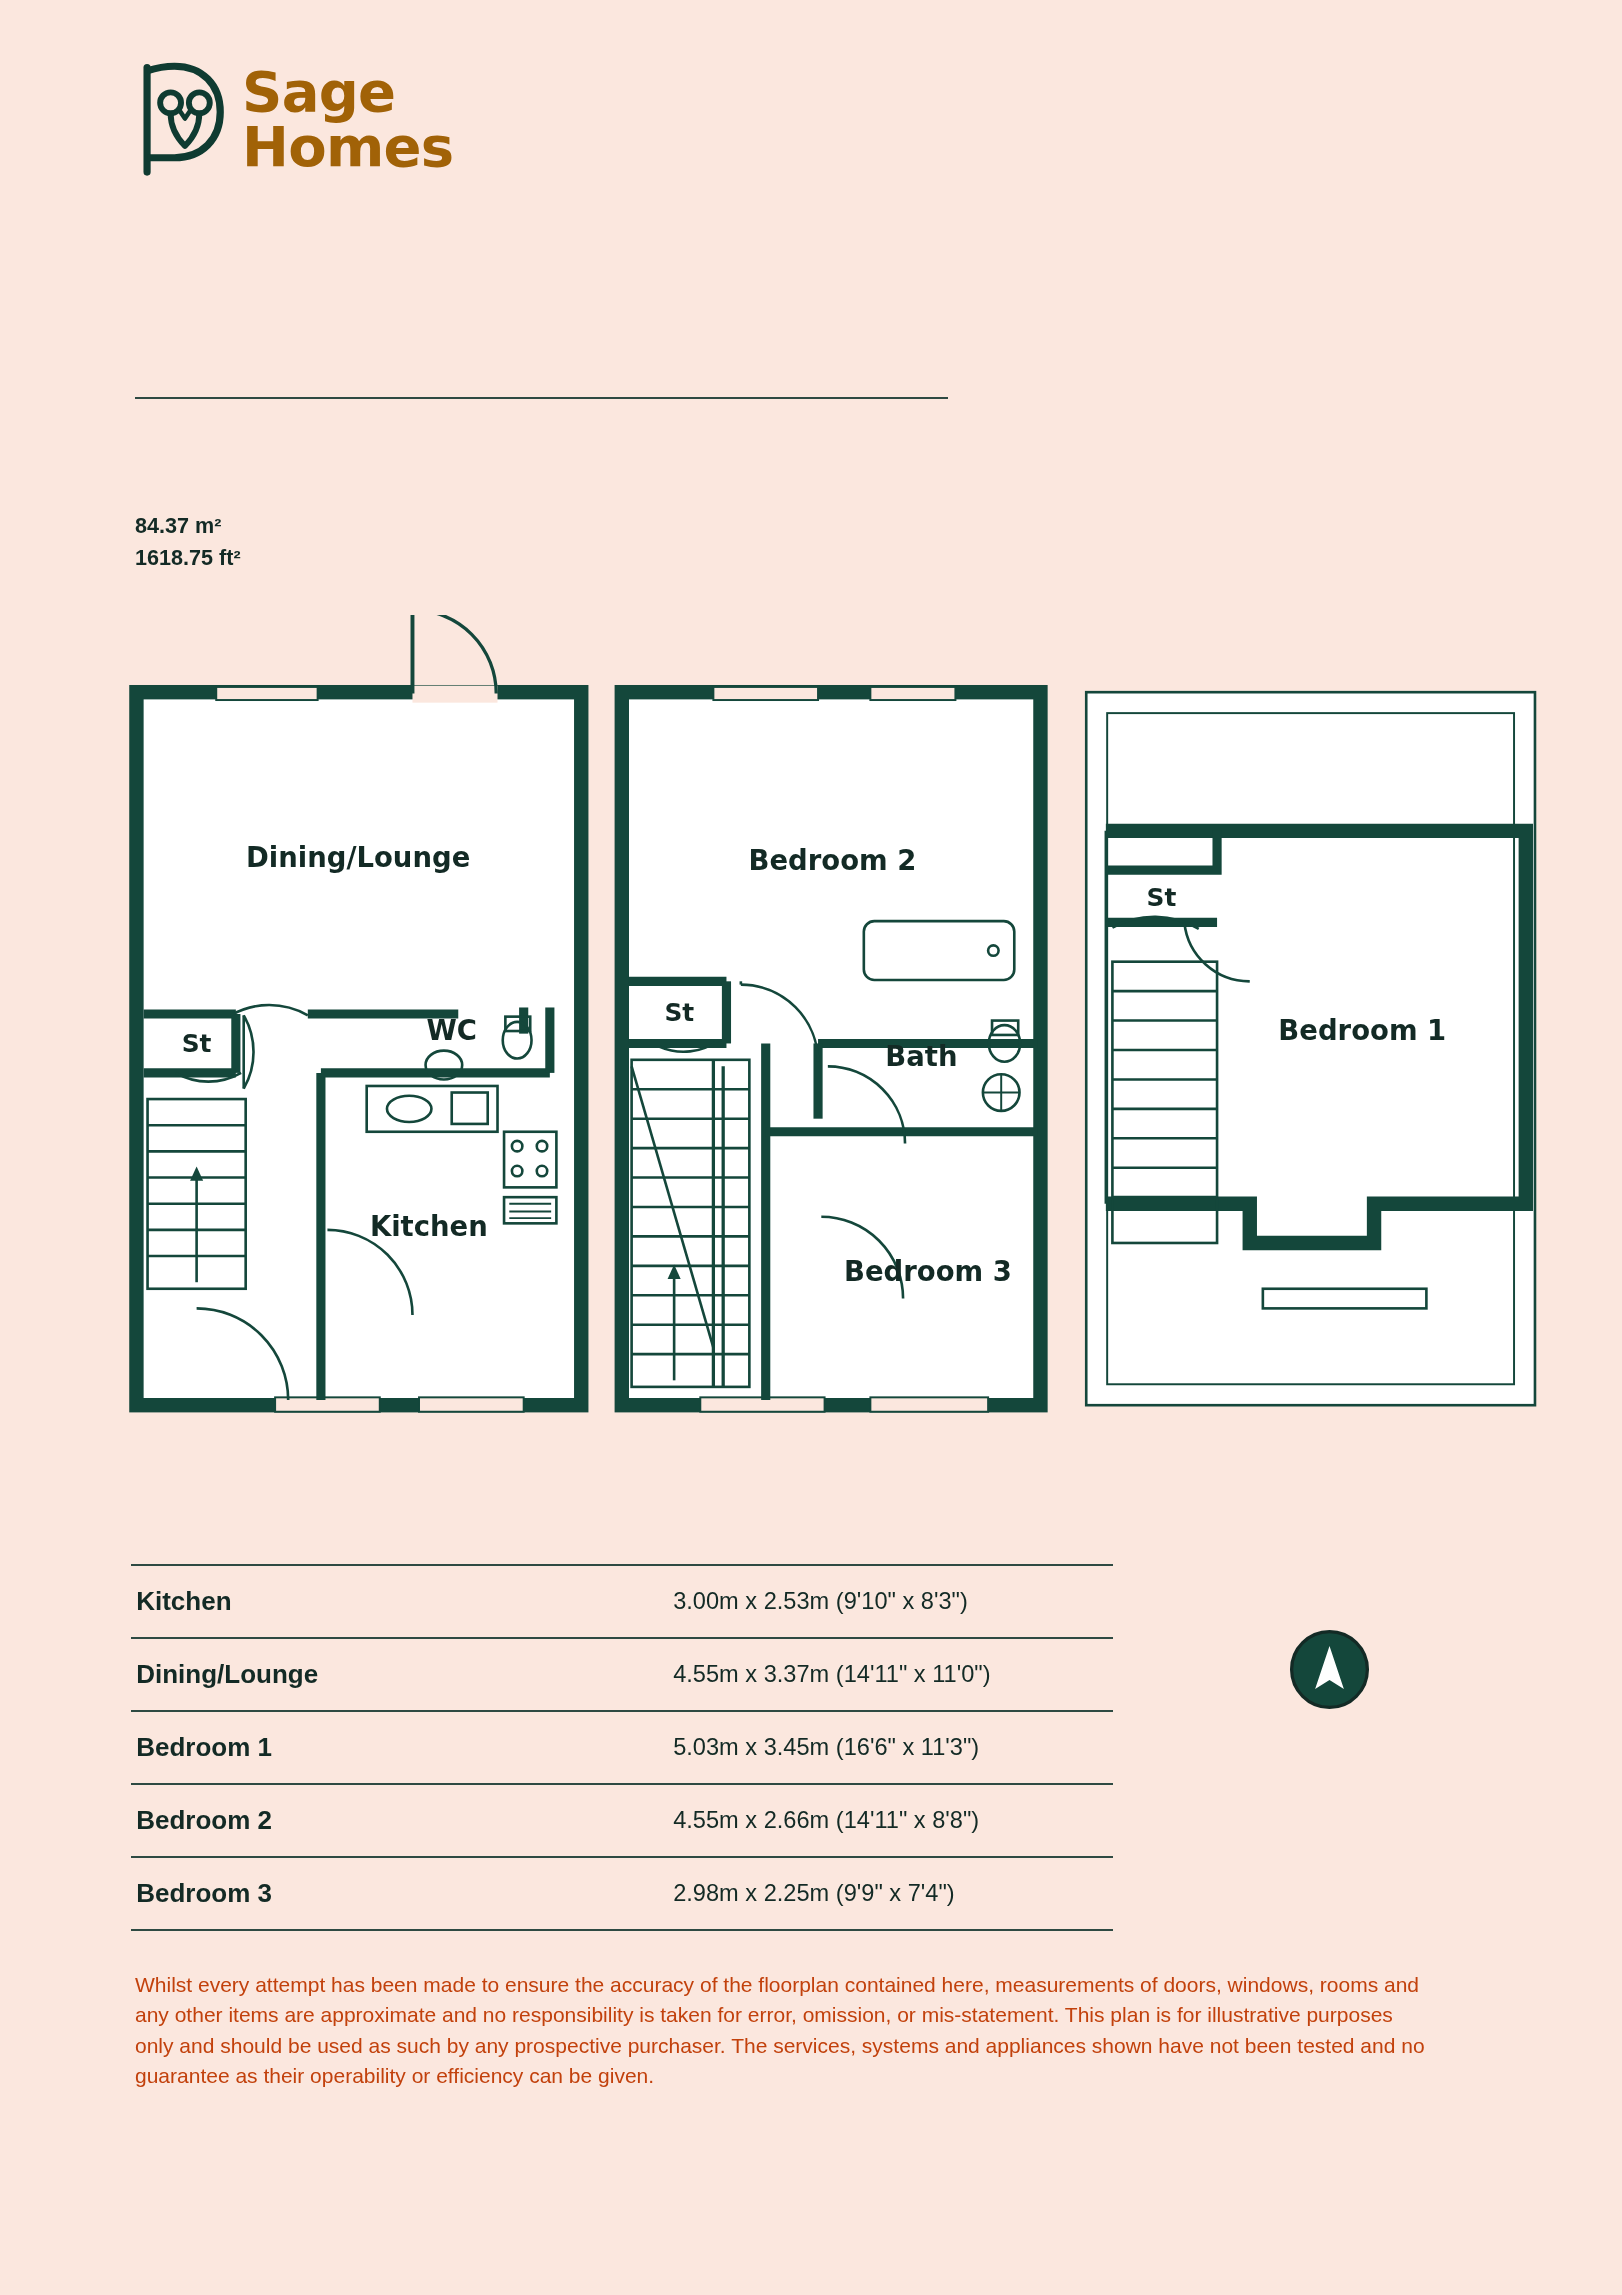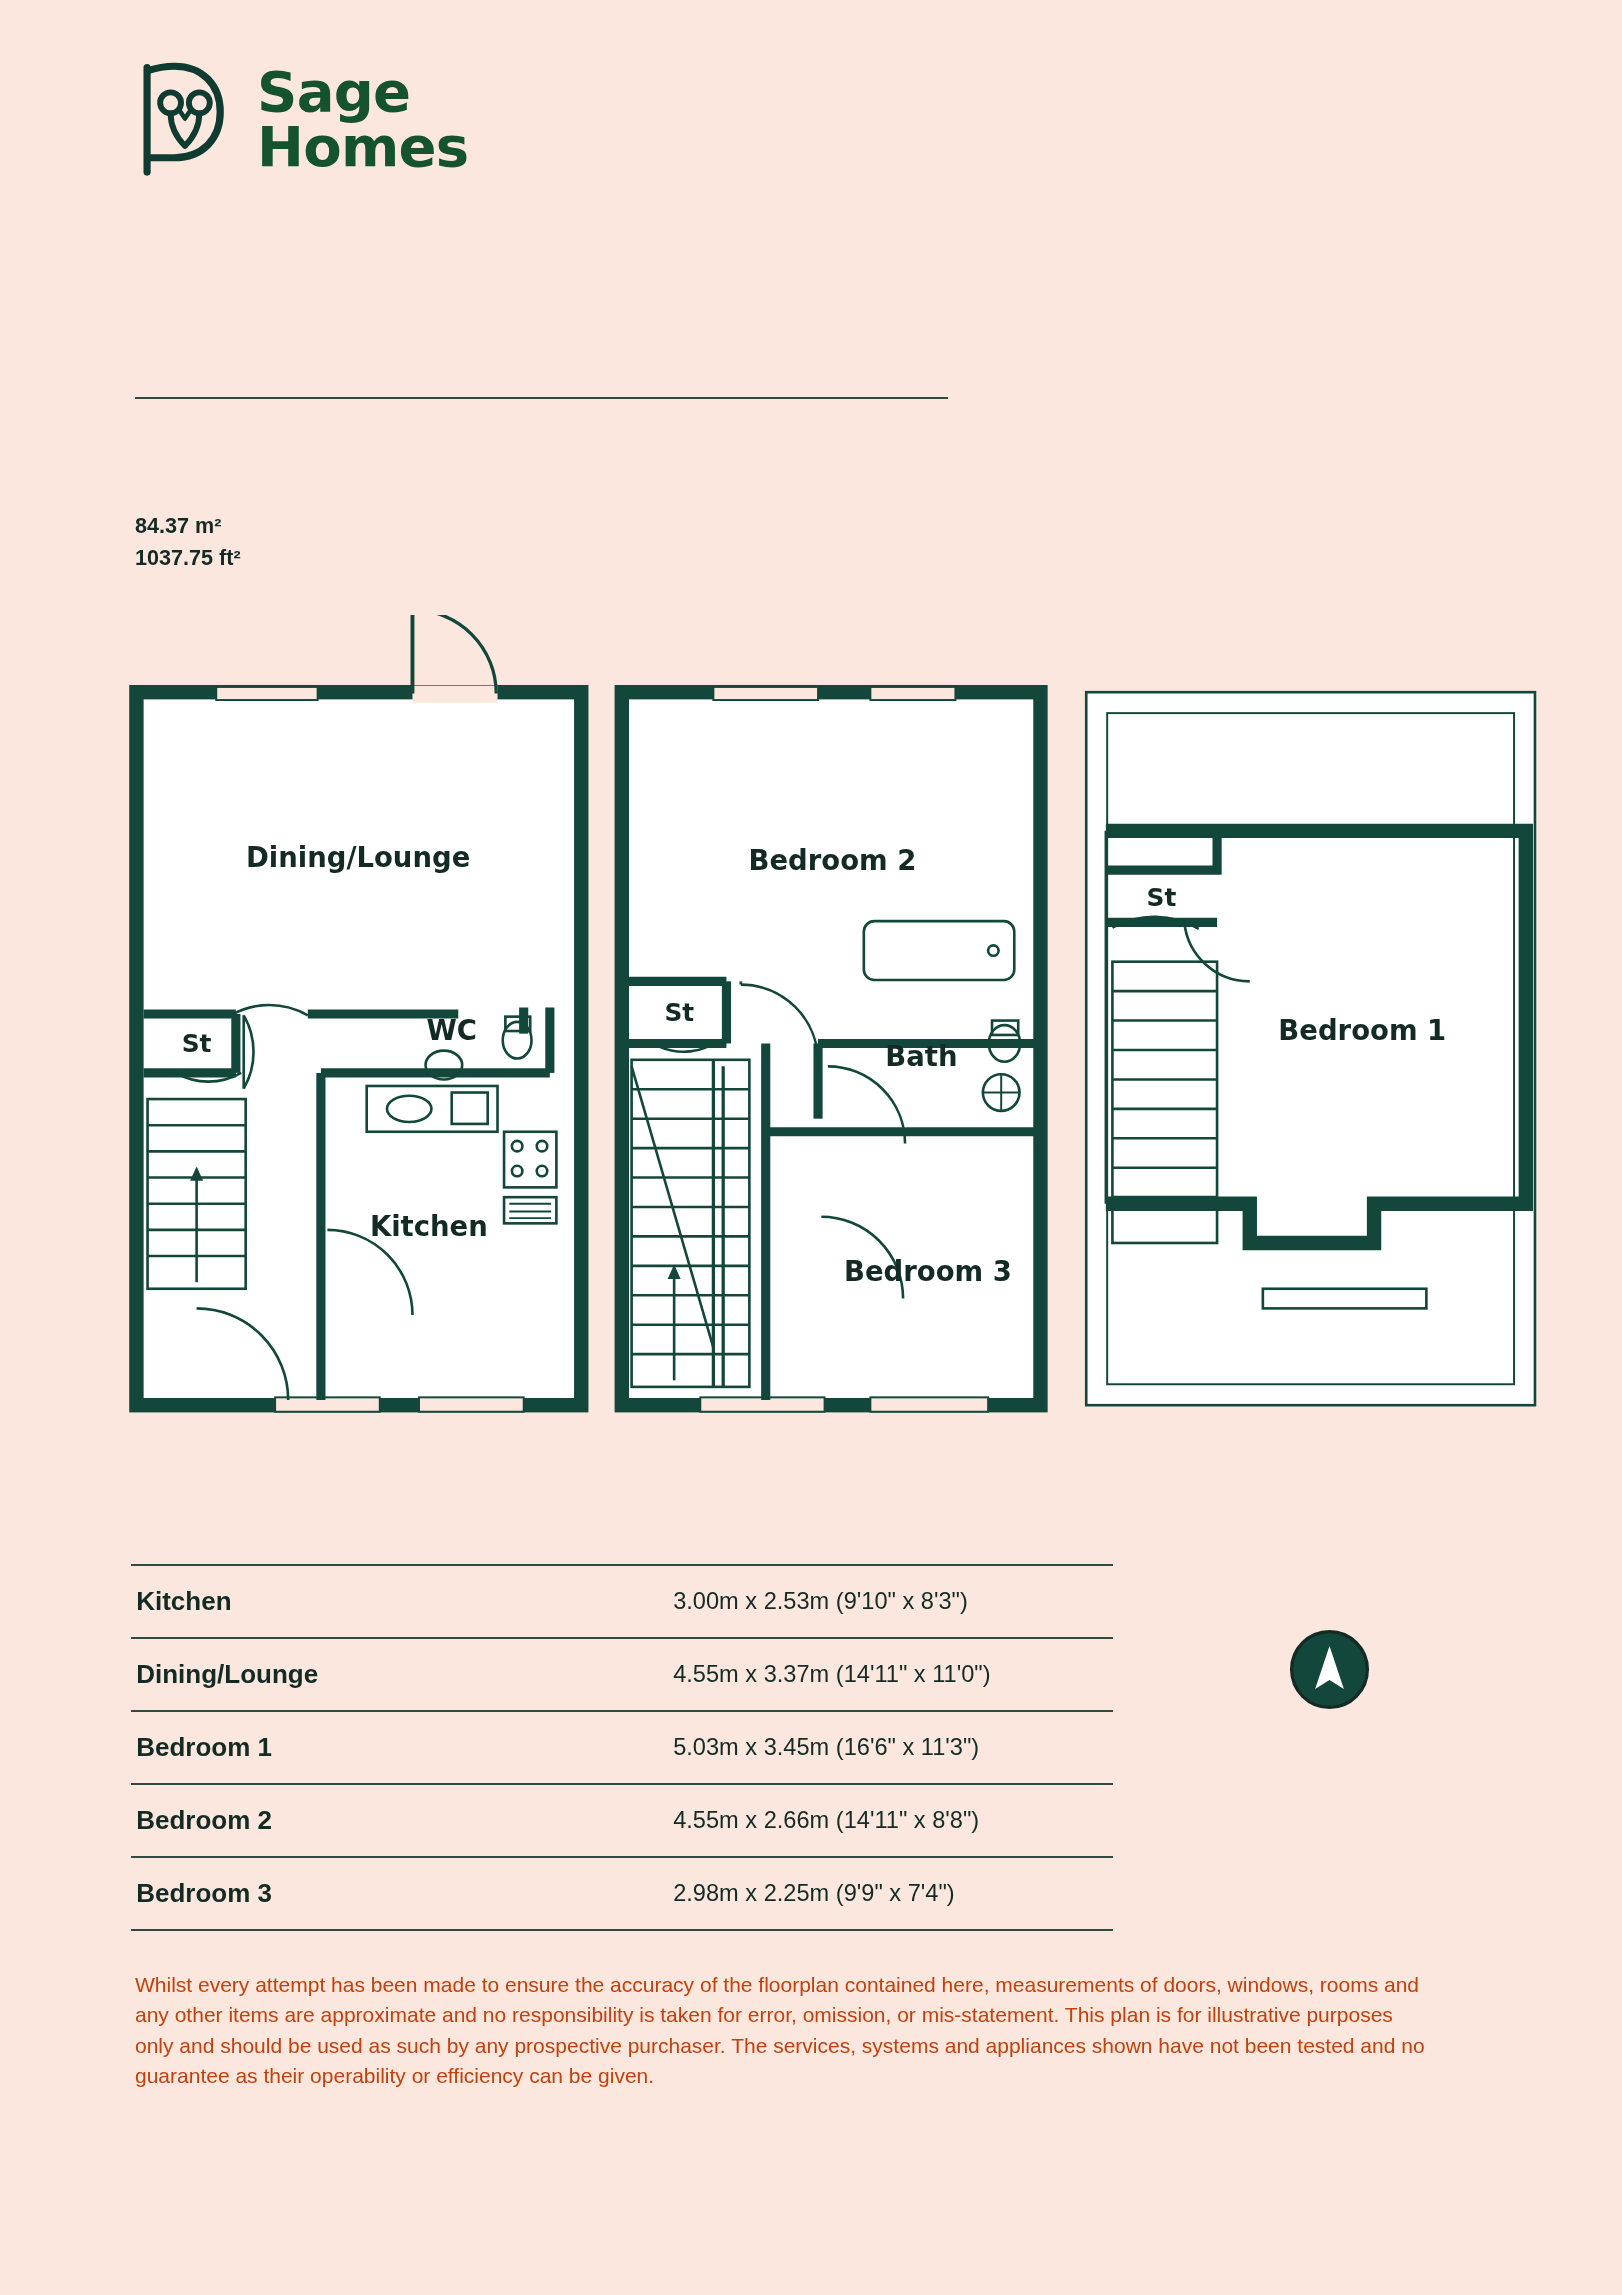--- a/index.html
+++ b/index.html
@@ -23,27 +23,27 @@
   
   .logo {
     position: absolute;
     left: 134px;
     top: 62px;
     display: flex;
     align-items: center;
   }
   .logo-mark { width: 98px; height: 115px; }
   .logo-text {
-    margin-left: 25px;
+    margin-left: 10px;
     font-family: "DejaVu Sans", sans-serif;
     font-weight: bold;
     font-size: 56px;
     line-height: 0.97;
     letter-spacing: -0.7px;
-    color: #14532d;
+    color: #a16207;
   }
 
   
   .title {
     position: absolute;
     left: 135px;
     top: 288px;
     font-family: "DejaVu Serif", serif;
     font-size: 48px;
     letter-spacing: -0.3px;
@@ -146,21 +146,21 @@
     </svg>
     <div class="logo-text">
       <div>Sage</div>
       <div>Homes</div>
     </div>
   </div>
 
   <div class="rule"></div>
   <div class="area">
     <div>84.37 m²</div>
-    <div>1037.75 ft²</div>
+    <div>1618.75 ft²</div>
   </div>
 
   <div class="plans">
     <svg width="1623" height="870" viewBox="0 0 2480 1330">
 
       <g>
 
         <rect x="208" y="1118" width="680" height="0" fill="none"></rect>
         <path d="M208 1118 L208 2230" fill="none"></path>
 

